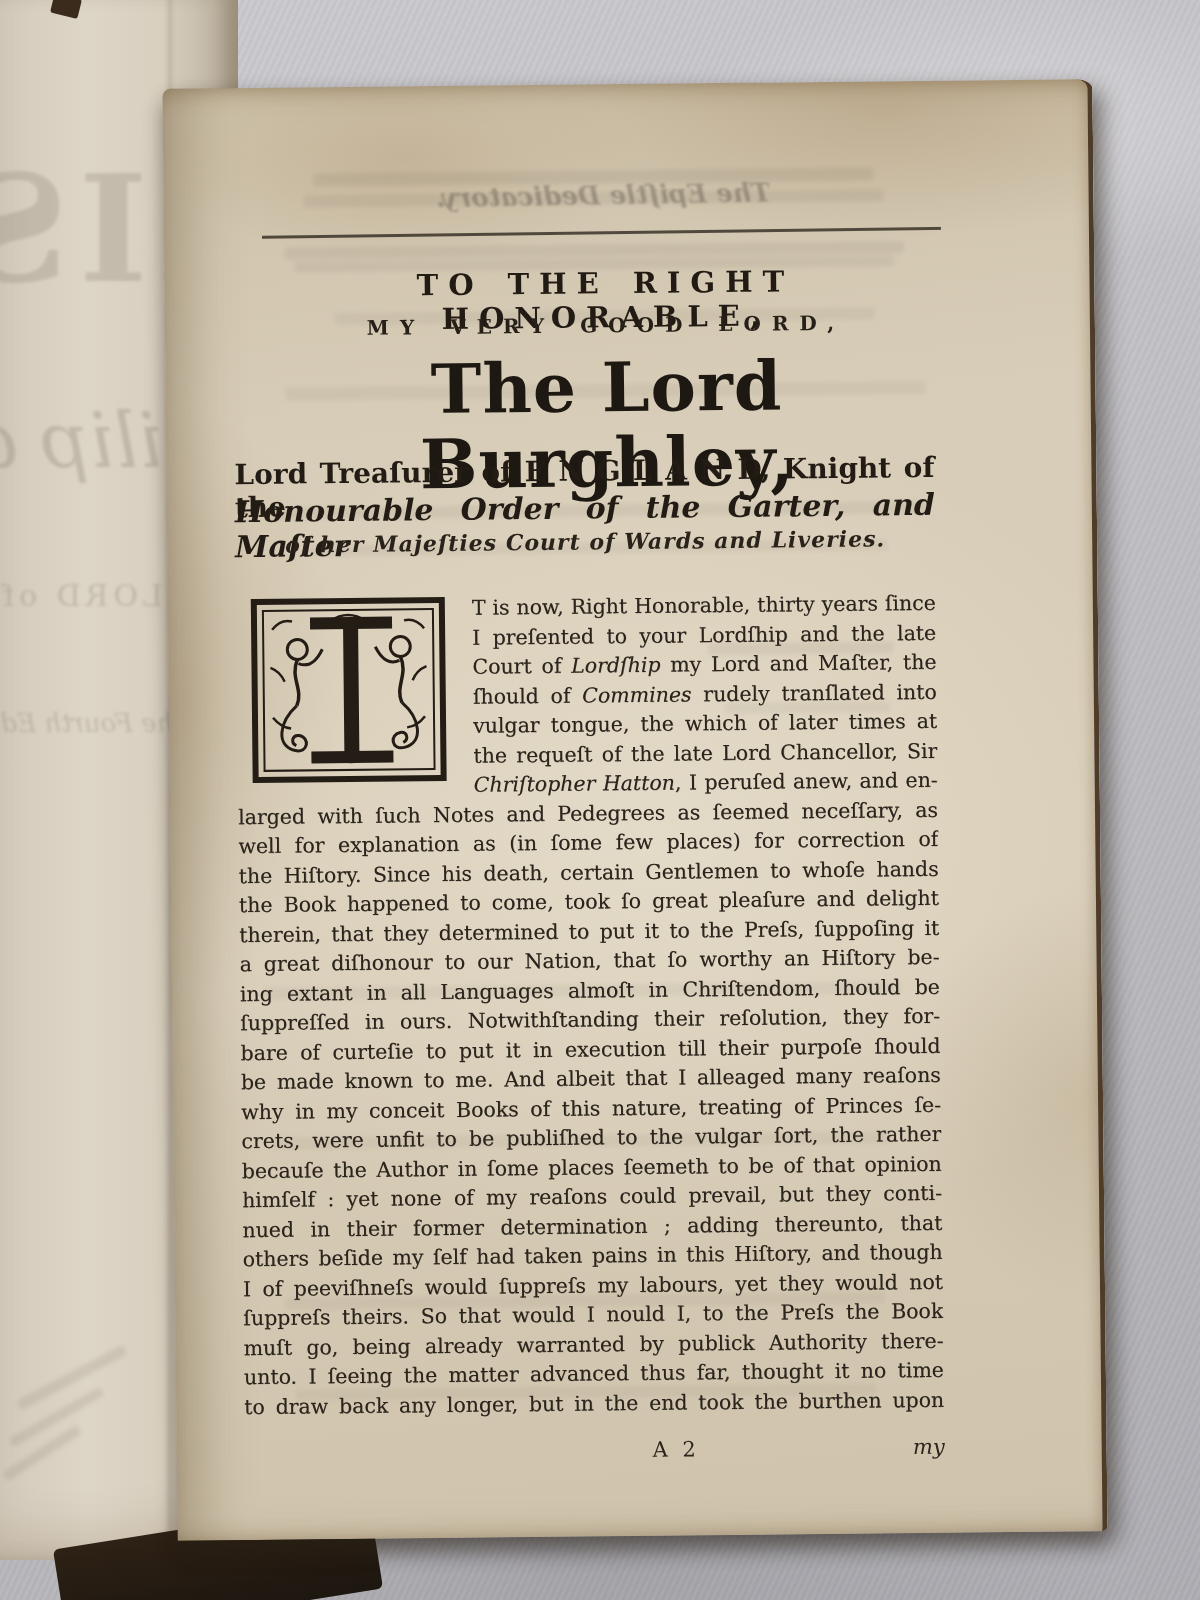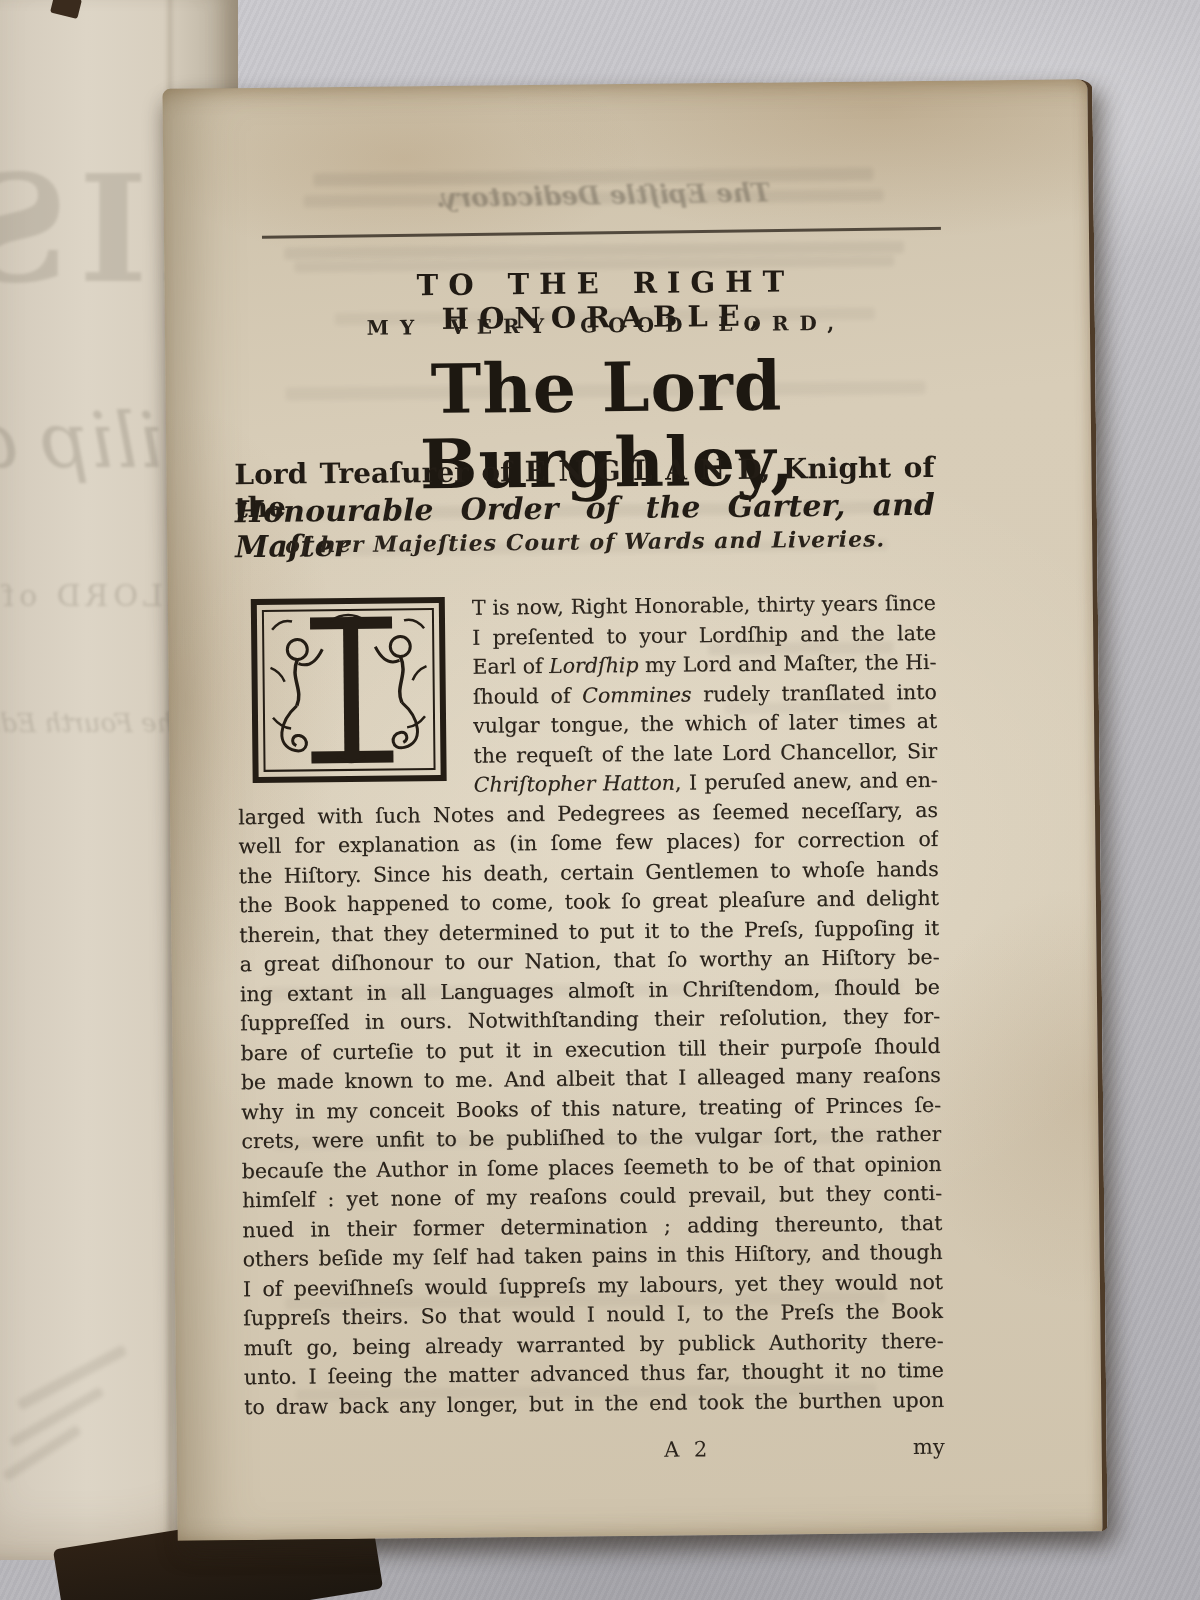--- a/index.html
+++ b/index.html
@@ -76,22 +76,22 @@
   .sub3{position:absolute;top:262px;left:0;width:700px;text-align:center;
       font-size:22px;font-weight:bold;font-style:italic;letter-spacing:1px;color:#2a231b;}
 
   .bodytext{position:absolute;top:326px;left:0;width:700px;font-size:20.5px;color:#2b241c;
       text-shadow:.3px .3px .3px rgba(43,36,28,.45);}
   .line{line-height:29.5px;height:29.5px;text-align:justify;text-align-last:justify;
       overflow:hidden;white-space:normal;}
   .line .it{font-style:italic;}
   .initial{float:left;width:196px;height:200px;margin:2px 26px 0 14px;}
   .sigline{position:absolute;top:1172px;left:0;width:700px;height:30px;font-size:21px;color:#2b241c;}
-  .sig{position:absolute;left:408px;width:70px;text-align:center;letter-spacing:4px;}
-  .catch{position:absolute;right:0;width:60px;text-align:right;}
+  .sig{position:absolute;left:408px;width:70px;letter-spacing:4px;}
+  .catch{position:absolute;right:0;width:60px;text-align:right;font-style:italic;}
 </style>
 </head>
 <body>
 
 <div class="scene">
 
   <div class="left-leaf">
     <div class="leaf-ghost g-his">HIS</div>
     <div class="leaf-ghost g-philip">Philip d</div>
     <div class="leaf-ghost g-lord">LORD of</div>
@@ -159,21 +159,21 @@
               <path d="M151 106 C169 122 173 146 153 151 C140 154 138 138 149 136 C156 135 158 143 152 146" stroke-width="3"></path>
               <path d="M174 32 q-9 -11 -20 -8 M176 70 q-10 4 -14 14 M174 120 q-8 10 -18 11" stroke-width="2.5"></path>
 
               <path d="M80 24 q18 -12 36 0 M86 160 q14 10 28 0" stroke-width="2.5"></path>
             </g>
           </svg>
         </div>
 
       <div class="line">T is now, Right Honorable, thirty years ſince</div>
           <div class="line">I preſented to your Lordſhip and the late</div>
-          <div class="line"><span>Earl of </span><span class="it">Lordſhip</span><span> my Lord and Maſter, the Hi-</span></div>
+          <div class="line"><span>Court of </span><span class="it">Lordſhip</span><span> my Lord and Maſter, the Hi-</span></div>
           <div class="line"><span>ſhould of </span><span class="it">Commines</span><span> rudely tranſlated into our</span></div>
           <div class="line">vulgar tongue, the which of later times at</div>
           <div class="line">the requeſt of the late Lord Chancellor, Sir</div>
           <div class="line"><span class="it">Chriſtopher Hatton</span><span>, I peruſed anew, and en-</span></div>
           <div class="line">larged with ſuch Notes and Pedegrees as ſeemed neceſſary, as</div>
           <div class="line">well for explanation as (in ſome few places) for correction of</div>
           <div class="line">the Hiſtory.  Since his death, certain Gentlemen to whoſe hands</div>
           <div class="line">the Book happened to come, took ſo great pleaſure and delight</div>
           <div class="line">therein, that they determined to put it to the Preſs, ſuppoſing it</div>
           <div class="line">a great diſhonour to our Nation, that ſo worthy an Hiſtory be-</div>

